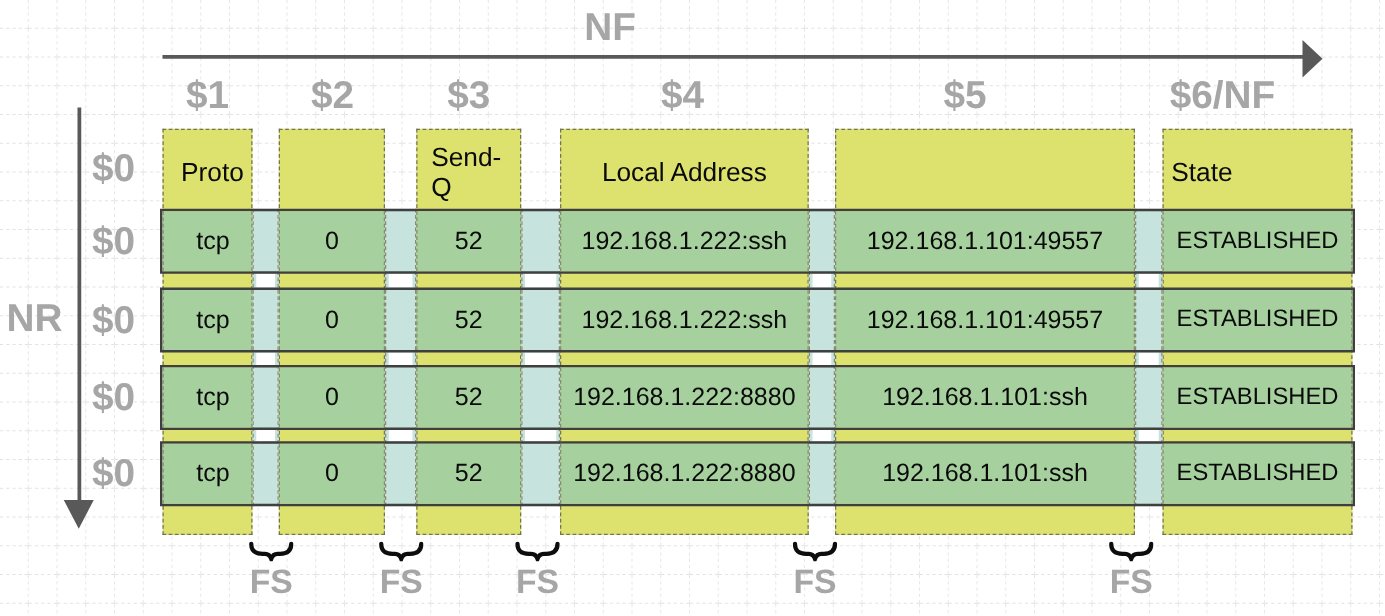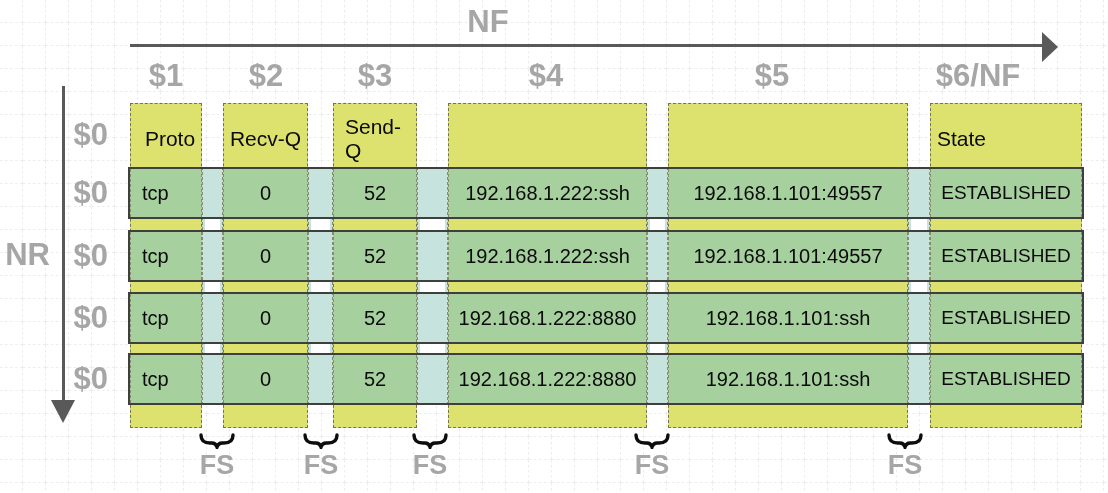--- a/index.html
+++ b/index.html
@@ -43,21 +43,21 @@
   .h5{justify-content:flex-start;padding-left:13px;}
   .h6{justify-content:flex-start;padding-left:7px;}
 
   
   .row{position:absolute;left:128px;width:956px;height:52px;border:2px solid var(--row-border);
     box-sizing:border-box;z-index:4;background:transparent;}
   .cell{position:absolute;top:0;bottom:0;background:var(--overlap-cell);
     border-left:1px dashed var(--band-edge-soft);border-right:1px dashed var(--band-edge-soft);
     box-sizing:border-box;display:flex;align-items:center;justify-content:center;
     font-size:20px;color:var(--cell-text);white-space:nowrap;}
-  .cc1{left:0;width:72px;justify-content:flex-start;padding-left:11px;}
+  .cc1{left:0;width:72px;justify-content:flex-start;padding-left:26px;}
   .cc2{left:93px;width:85px;}
   .cc3{left:203px;width:84px;}
   .cc4{left:318px;width:199px;}
   .cc5{left:538px;width:240px;}
   .cc6{left:800px;width:152px;font-size:19px;}
 
   
   .brace{position:absolute;top:432px;width:36px;height:17px;z-index:6;}
   .brace path{stroke:#0d0d0d;stroke-width:3.4;fill:none;stroke-linecap:round;}
 </style>
@@ -119,22 +119,22 @@
   <div class="notch" style="left:420px;width:25px;top:282px;height:10px;"></div>
   <div class="notch" style="left:650px;width:15px;top:282px;height:10px;"></div>
   <div class="notch" style="left:911px;width:16px;top:282px;height:10px;"></div>
   <div class="notch" style="left:205px;width:15px;top:344px;height:9px;"></div>
   <div class="notch" style="left:311px;width:19px;top:344px;height:9px;"></div>
   <div class="notch" style="left:420px;width:25px;top:344px;height:9px;"></div>
   <div class="notch" style="left:650px;width:15px;top:344px;height:9px;"></div>
   <div class="notch" style="left:911px;width:16px;top:344px;height:9px;"></div>
 
   <div class="hcell" style="left:126px;width:56px;margin-left:16px;">Proto</div>
-  <div class="hcell" style="left:223px;width:85px;">Recv-Q</div>
   <div class="hcell" style="left:333px;width:84px;padding-left:12px;">Send-Q</div>
+  <div class="hcell" style="left:448px;width:199px;">Local Address</div>
   <div class="hcell h6" style="left:930px;width:152px;">State</div>
 
   <div class="row" style="top:167px;">
     <div class="cell cc1">tcp</div>
     <div class="cell cc2">0</div>
     <div class="cell cc3">52</div>
     <div class="cell cc4">192.168.1.222:ssh</div>
     <div class="cell cc5">192.168.1.101:49557</div>
     <div class="cell cc6">ESTABLISHED</div>
   </div>

